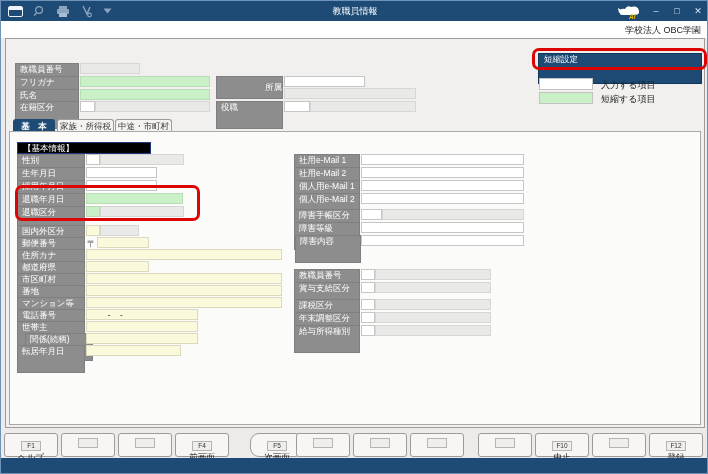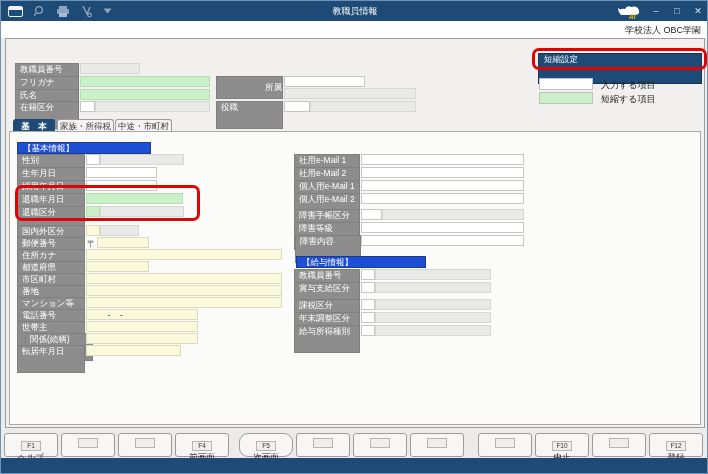--- a/index.html
+++ b/index.html
@@ -22,21 +22,21 @@
   .panel{position:absolute;left:4px;top:37px;width:700px;height:390px;background:#f1f0ee;
     border:1px solid #9c9c9c;box-sizing:border-box;}
   
   .lbl{position:absolute;background:#8d8d8d;border:1px solid #7f7f7f;color:#fff;font-size:8.5px;
     line-height:10px;padding-left:4px;box-sizing:border-box;height:28px;overflow:hidden;white-space:nowrap;}
   .fld{position:absolute;height:11px;box-sizing:border-box;border:1px solid #c6c6c4;background:#fff;
     font-size:8.5px;line-height:10px;color:#333;overflow:hidden;white-space:pre;}
   .fld.green{background:#c9f0c6;border-color:#b9dcb6;}
   .fld.cream{background:#fbf9dc;border-color:#dcdabe;}
   .fld.gray{background:#e9e9e7;border-color:#d6d6d4;}
-  .sect{position:absolute;height:12px;background:#1d4ed8;border:1px solid #20387c;color:#fff;
+  .sect{position:absolute;height:12px;background:#000000;border:1px solid #20387c;color:#fff;
     font-size:8.5px;line-height:11px;padding-left:5px;box-sizing:border-box;}
   .postal{position:absolute;font-size:9px;color:#555;}
   
   .tab{position:absolute;top:118px;height:13px;box-sizing:border-box;font-size:8.5px;line-height:12px;
     text-align:center;border:1px solid #9c9c9c;border-bottom:none;border-radius:3px 3px 0 0;
     background:#f4f3f1;color:#333;cursor:default;}
   .tab.active{background:#1d4b76;color:#fff;border-color:#1d4b76;font-weight:bold;}
   .tabpanel{position:absolute;left:8px;top:130px;width:692px;height:294px;background:#fbfbfa;
     border:1px solid #a8a8a8;box-sizing:border-box;}
   
@@ -204,21 +204,20 @@
   <div class="lbl" style="left:293px;top:208px;width:66px;">障害手帳区分</div>
   <div class="fld" style="left:360px;top:208px;width:21px;"></div>
   <div class="fld gray" style="left:381px;top:208px;width:142px;"></div>
 
   <div class="lbl" style="left:293px;top:221px;width:66px;">障害等級</div>
   <div class="fld" style="left:360px;top:221px;width:163px;"></div>
 
   <div class="lbl" style="left:294px;top:234px;width:66px;">障害内容</div>
   <div class="fld" style="left:360px;top:234px;width:163px;"></div>
 
-  <div class="sect" style="left:295px;top:255px;width:130px;">【給与情報】</div>
 
   <div class="lbl" style="left:293px;top:268px;width:66px;">教職員番号</div>
   <div class="fld" style="left:360px;top:268px;width:14px;"></div>
   <div class="fld gray" style="left:374px;top:268px;width:116px;"></div>
 
   <div class="lbl" style="left:293px;top:281px;width:66px;">賞与支給区分</div>
   <div class="fld" style="left:360px;top:281px;width:14px;"></div>
   <div class="fld gray" style="left:374px;top:281px;width:116px;"></div>
 
   <div class="lbl" style="left:293px;top:298px;width:66px;">課税区分</div>
@@ -230,21 +229,21 @@
   <div class="fld gray" style="left:374px;top:311px;width:116px;"></div>
 
   <div class="lbl" style="left:293px;top:324px;width:66px;">給与所得種別</div>
   <div class="fld" style="left:360px;top:324px;width:14px;"></div>
   <div class="fld gray" style="left:374px;top:324px;width:116px;"></div>
 
   <div class="fkey" style="left:3px;"><span class="kcap">F1</span><span class="klabel">ヘルプ</span></div>
   <div class="fkey" style="left:60px;"><span class="kcap"></span><span class="klabel"></span></div>
   <div class="fkey" style="left:117px;"><span class="kcap"></span><span class="klabel"></span></div>
   <div class="fkey" style="left:174px;"><span class="kcap">F4</span><span class="klabel">前画面</span></div>
-  <div class="fkey" style="left:238px;border-radius:9px;"><span class="kcap">F5</span><span class="klabel">次画面</span></div>
+  <div class="fkey" style="left:249px;border-radius:9px;"><span class="kcap">F5</span><span class="klabel">次画面</span></div>
   <div class="fkey" style="left:295px;"><span class="kcap"></span><span class="klabel"></span></div>
   <div class="fkey" style="left:352px;"><span class="kcap"></span><span class="klabel"></span></div>
   <div class="fkey" style="left:409px;"><span class="kcap"></span><span class="klabel"></span></div>
   <div class="fkey" style="left:477px;"><span class="kcap"></span><span class="klabel"></span></div>
   <div class="fkey" style="left:534px;"><span class="kcap">F10</span><span class="klabel">中止</span></div>
   <div class="fkey" style="left:591px;"><span class="kcap"></span><span class="klabel"></span></div>
   <div class="fkey" style="left:648px;"><span class="kcap">F12</span><span class="klabel">登録</span></div>
 
   <div class="statusbar"></div>
 </div>

